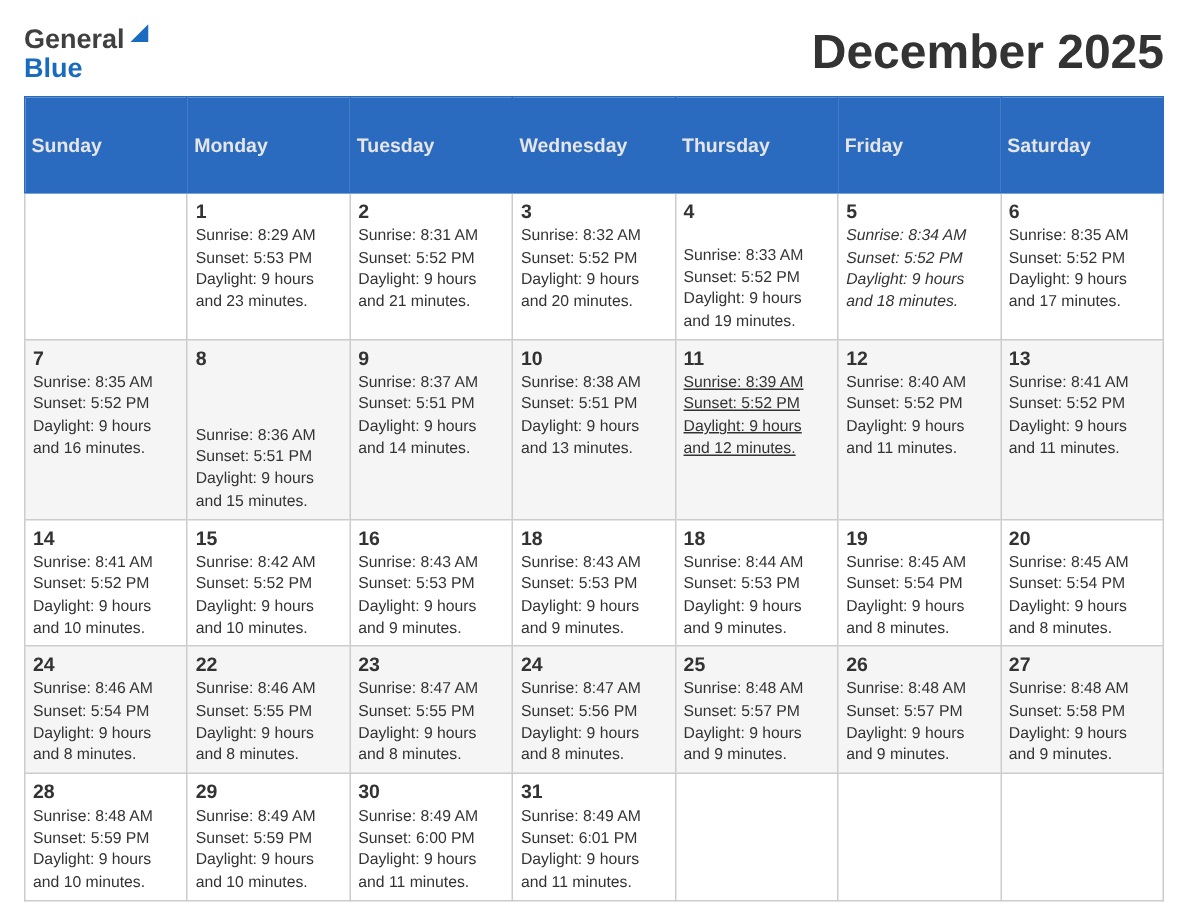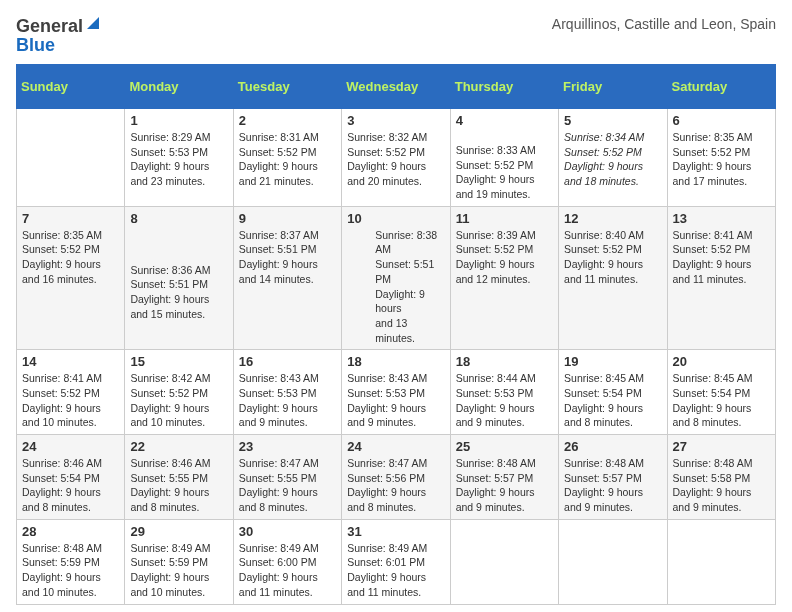--- a/index.html
+++ b/index.html
@@ -35,22 +35,22 @@
       font-size: 14px;
       color: #555;
     }
     table {
       width: 100%;
       border-collapse: collapse;
       font-size: 11px;
     }
     thead tr th {
       background-color: #2a6bbf;
-      color: #bef264;
-      padding: 14px 4px;
+      color: #e5e5e5;
+      padding: 24px 4px;
       text-align: left;
       font-size: 13px;
       font-weight: bold;
       border: 1px solid #2a6bbf;
     }
     tbody tr td {
       border: 1px solid #ccc;
       vertical-align: top;
       padding: 4px 5px;
       width: 14.28%;
@@ -88,21 +88,21 @@
       <span class="logo-general" style="font-size:18px;font-weight:bold;color:#404040;">General</span>
       <span style="display:inline-block;margin-left:2px;margin-top:-4px;">
         <svg width="14" height="16" viewBox="0 0 14 16">
           <polygon points="2,14 14,14 14,2" fill="#1a6bbf"></polygon>
         </svg>
       </span>
     </div>
     <span class="logo-blue" style="font-size:18px;font-weight:bold;color:#1a6bbf;margin-top:-2px;text-align:center;">Blue</span>
   </div>
   <div class="title-section">
-    <div class="location">Arquillinos, Castille and Leon, Spain</div>
+    <div class="month-title">December 2025</div>
   </div>
 </div>
 
 <table>
   <thead>
     <tr>
     <th>Sunday</th>
         <th>Monday</th>
         <th>Tuesday</th>
         <th>Wednesday</th>
@@ -174,28 +174,28 @@
         </td>
         <td>
           <span class="day-number">9</span>
           <div class="day-info" style="white-space: pre-line;">Sunrise: 8:37 AM
 Sunset: 5:51 PM
 Daylight: 9 hours
 and 14 minutes.</div>
         </td>
         <td>
           <span class="day-number">10</span>
-          <div class="day-info" style="white-space: pre-line; margin-left: 28px;">Sunrise: 8:38 AM
+          <div class="day-info" style="white-space: pre-line;">Sunrise: 8:38 AM
 Sunset: 5:51 PM
 Daylight: 9 hours
 and 13 minutes.</div>
         </td>
         <td>
           <span class="day-number">11</span>
-          <div class="day-info" style="white-space: pre-line;">Sunrise: 8:39 AM
+          <div class="day-info" style="white-space: pre-line; text-decoration: underline;">Sunrise: 8:39 AM
 Sunset: 5:52 PM
 Daylight: 9 hours
 and 12 minutes.</div>
         </td>
         <td>
           <span class="day-number">12</span>
           <div class="day-info" style="white-space: pre-line;">Sunrise: 8:40 AM
 Sunset: 5:52 PM
 Daylight: 9 hours
 and 11 minutes.</div>

